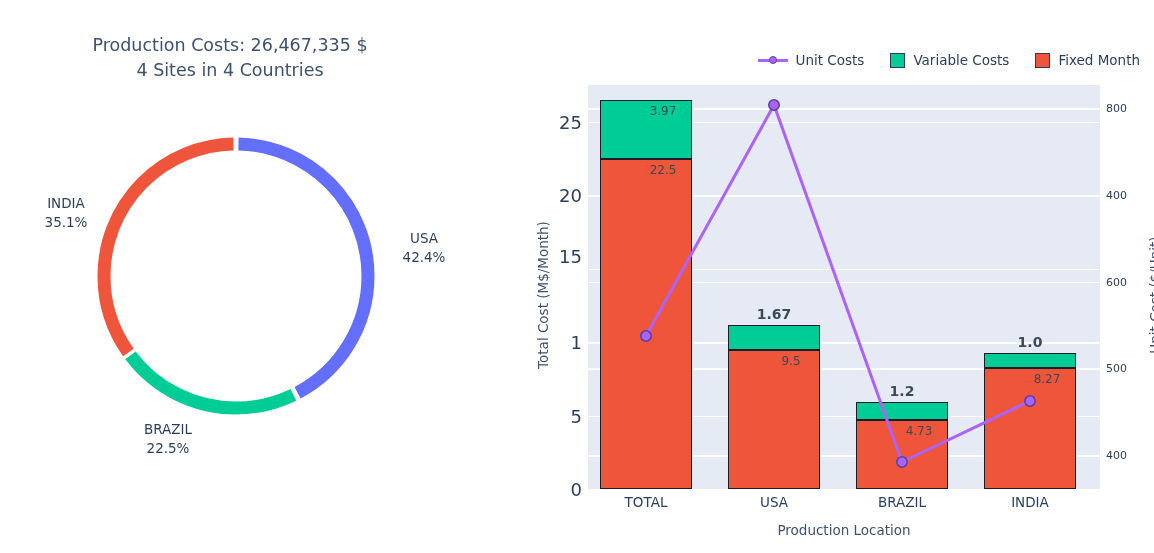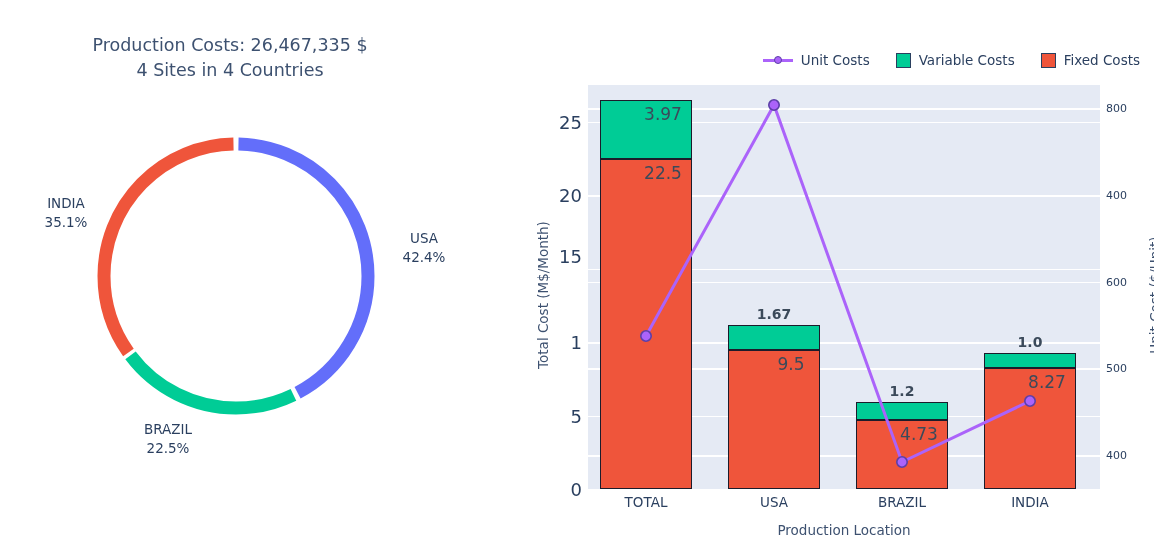--- a/index.html
+++ b/index.html
@@ -105,21 +105,21 @@
   }
   .seg {
     position: absolute;
     left: 0; width: 100%;
     border: 1.4px solid #1c1c2b;
     box-sizing: border-box;
     display: flex;
     justify-content: center;
   }
   .seg .seg-val {
-    font-size: 17px;
+    font-size: 12px;
     color: #3b4a5a;
     margin-top: 3px;
     margin-left: 34px;
   }
   .outside-val {
     position: absolute;
     width: 100%;
     text-align: center;
     font-size: 14px;
     color: #3b4a5a;
@@ -226,21 +226,21 @@
         <span class="mk" style="background:#AB63FA"></span>
       </span>
       <span>Unit Costs</span>
     </div>
     <div class="legend-item">
       <span class="legend-swatch" style="background:#00CC96"></span>
       <span>Variable Costs</span>
     </div>
     <div class="legend-item">
       <span class="legend-swatch" style="background:#EF553B"></span>
-      <span>Fixed Costs</span>
+      <span>Fixed Month</span>
     </div>
   </div>
 
   <div id="ytick-left-col">
     <div class="ytick" style="top:404px">0</div>
     <div class="ytick" style="top:330.5px">5</div>
     <div class="ytick" style="top:257px">1</div>
     <div class="ytick" style="top:171px">15</div>
     <div class="ytick" style="top:110.2px">20</div>
     <div class="ytick" style="top:36.7px">25</div>

